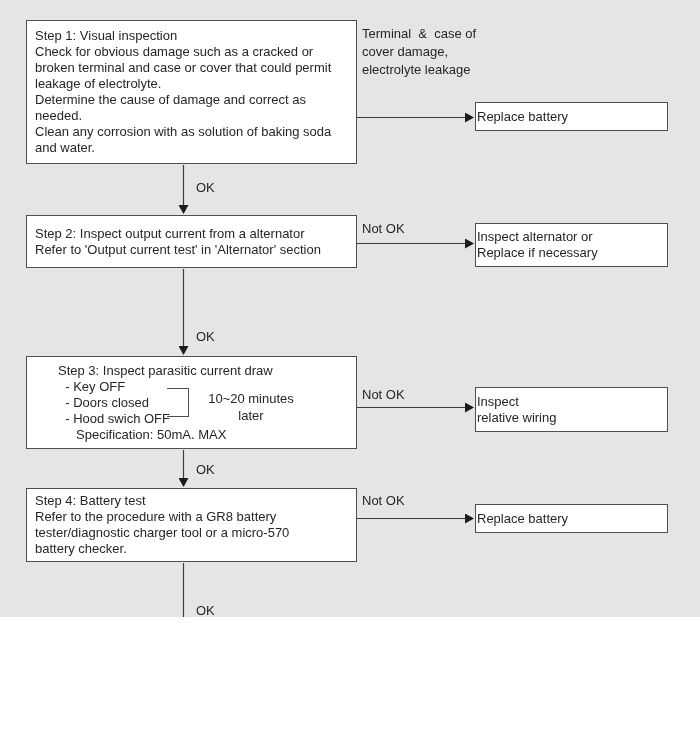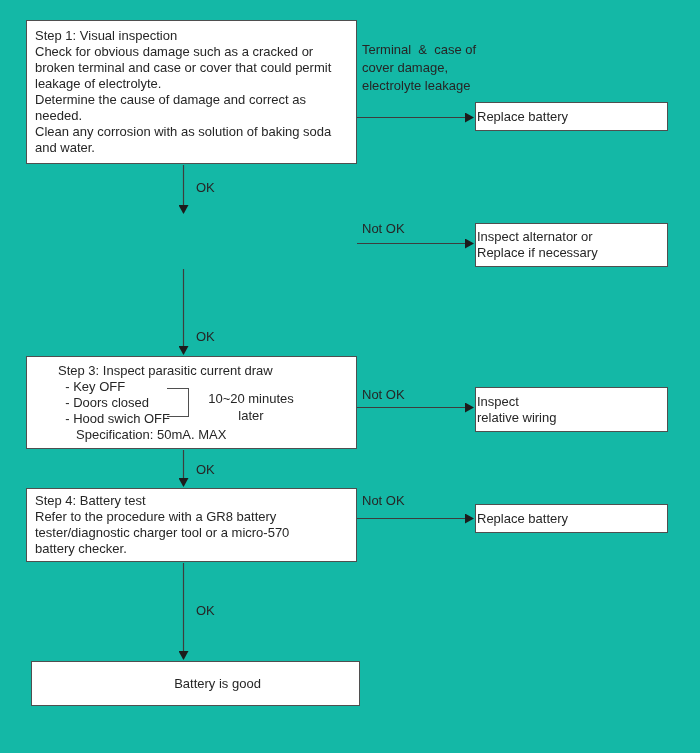--- a/index.html
+++ b/index.html
@@ -1,19 +1,19 @@
 <!DOCTYPE html>
 <html><head>
 <meta charset="utf-8">
 <style>
   html,body { margin:0; padding:0; background:#ffffff; }
   .canvas {
-    position:relative; width:700px; height:753px;
+    position:relative; width:700px; height:617px;
     font-family:"Liberation Sans", sans-serif;
-    font-size:13px; color:#262626; background:#14b8a6;
+    font-size:13px; color:#262626; background:#e5e5e5;
     overflow:hidden;
   }
   .box {
     position:absolute; box-sizing:border-box;
     border:1px solid #4f4f4f; background:#ffffff;
   }
   .step {
     display:flex; align-items:center;
     padding:0 8px; white-space:pre; line-height:16px;
   }
@@ -32,21 +32,21 @@
   #step2  { left:26px;  top:215px; width:331px; height:53px;  }
   #step3  { left:26px;  top:356px; width:331px; height:93px;padding-left:31px;  }
   #step4  { left:26px;  top:488px; width:331px; height:74px;  }
   #result { left:31px;  top:661px; width:329px; height:45px;  }
 
   #action1 { left:475px; top:102px; width:193px; height:29px; }
   #action2 { left:475px; top:223px; width:193px; height:44px; }
   #action3 { left:475px; top:387px; width:193px; height:45px; }
   #action4 { left:475px; top:504px; width:193px; height:29px; }
 
-  #note-terminal { left:362px; top:25px;  line-height:18px;margin-top:16px; }
+  #note-terminal { left:362px; top:25px;  line-height:18px; }
   #note-timer    { left:200px; top:390px; width:102px; text-align:center; line-height:17px; }
 
   #bracket {
     position:absolute; left:167px; top:388px; width:21px; height:27px;
     border-top:1px solid #4f4f4f; border-right:1px solid #4f4f4f;
     border-bottom:1px solid #4f4f4f;
   }
 
   #ok1  { left:196px; top:179px; }
   #ok2  { left:196px; top:328px; }
@@ -80,20 +80,22 @@
   </svg>
 
   <div id="step1" class="box step">Step 1: Visual inspection
 Check for obvious damage such as a cracked or
 broken terminal and case or cover that could permit
 leakage of electrolyte.
 Determine the cause of damage and correct as
 needed.
 Clean any corrosion with as solution of baking soda
 and water.</div>
+  <div id="step2" class="box step">Step 2: Inspect output current from a alternator
+Refer to 'Output current test' in 'Alternator' section</div>
   <div id="step3" class="box step">Step 3: Inspect parasitic current draw
   - Key OFF
   - Doors closed
   - Hood swich OFF
      Specification: 50mA. MAX</div>
   <div id="step4" class="box step">Step 4: Battery test
 Refer to the procedure with a GR8 battery
 tester/diagnostic charger tool or a micro-570
 battery checker.</div>
   <div id="result" class="box result">Battery is good</div>

